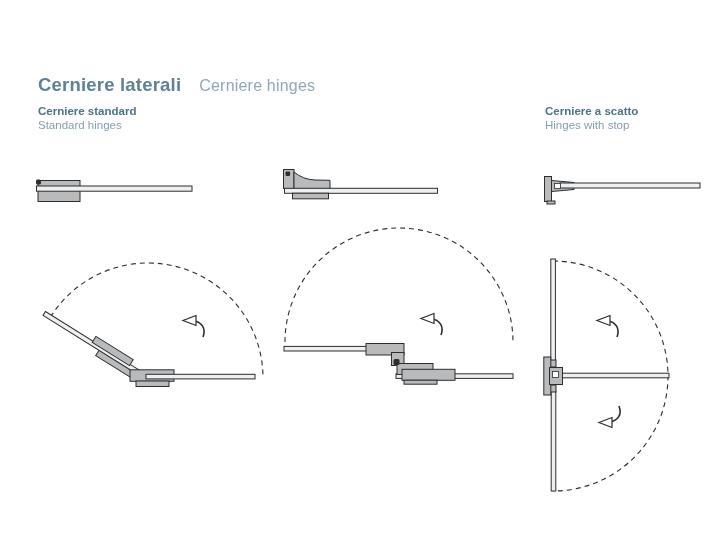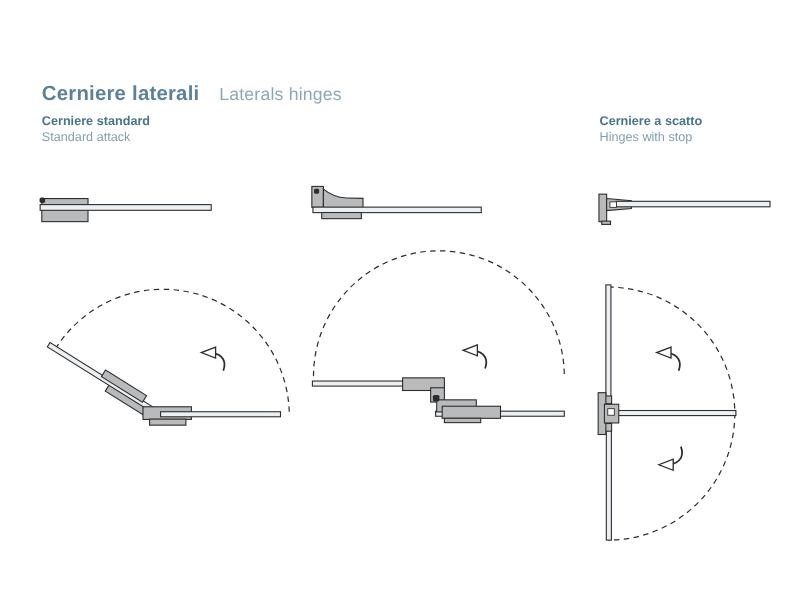--- a/index.html
+++ b/index.html
@@ -37,26 +37,26 @@
   .arrowhead{fill:#ffffff;stroke:var(--c-line);stroke-width:1.2;stroke-linejoin:miter;}
   .inner-white{fill:#ffffff;stroke:var(--c-line);stroke-width:0.8;}
 </style>
 </head>
 <body>
 
 <div class="page">
 
   <header class="page-header">
     <span class="title-it">Cerniere laterali</span>
-    <span class="title-en">Laterals hinges</span>
+    <span class="title-en">Cerniere hinges</span>
   </header>
 
   <div class="colhead colhead-1">
     <div class="h-it">Cerniere standard</div>
-    <div class="h-en">Standard attack</div>
+    <div class="h-en">Standard hinges</div>
   </div>
 
   <div class="colhead colhead-2">
   </div>
 
   <div class="colhead colhead-3">
     <div class="h-it">Cerniere a scatto</div>
     <div class="h-en">Hinges with stop</div>
   </div>
 

